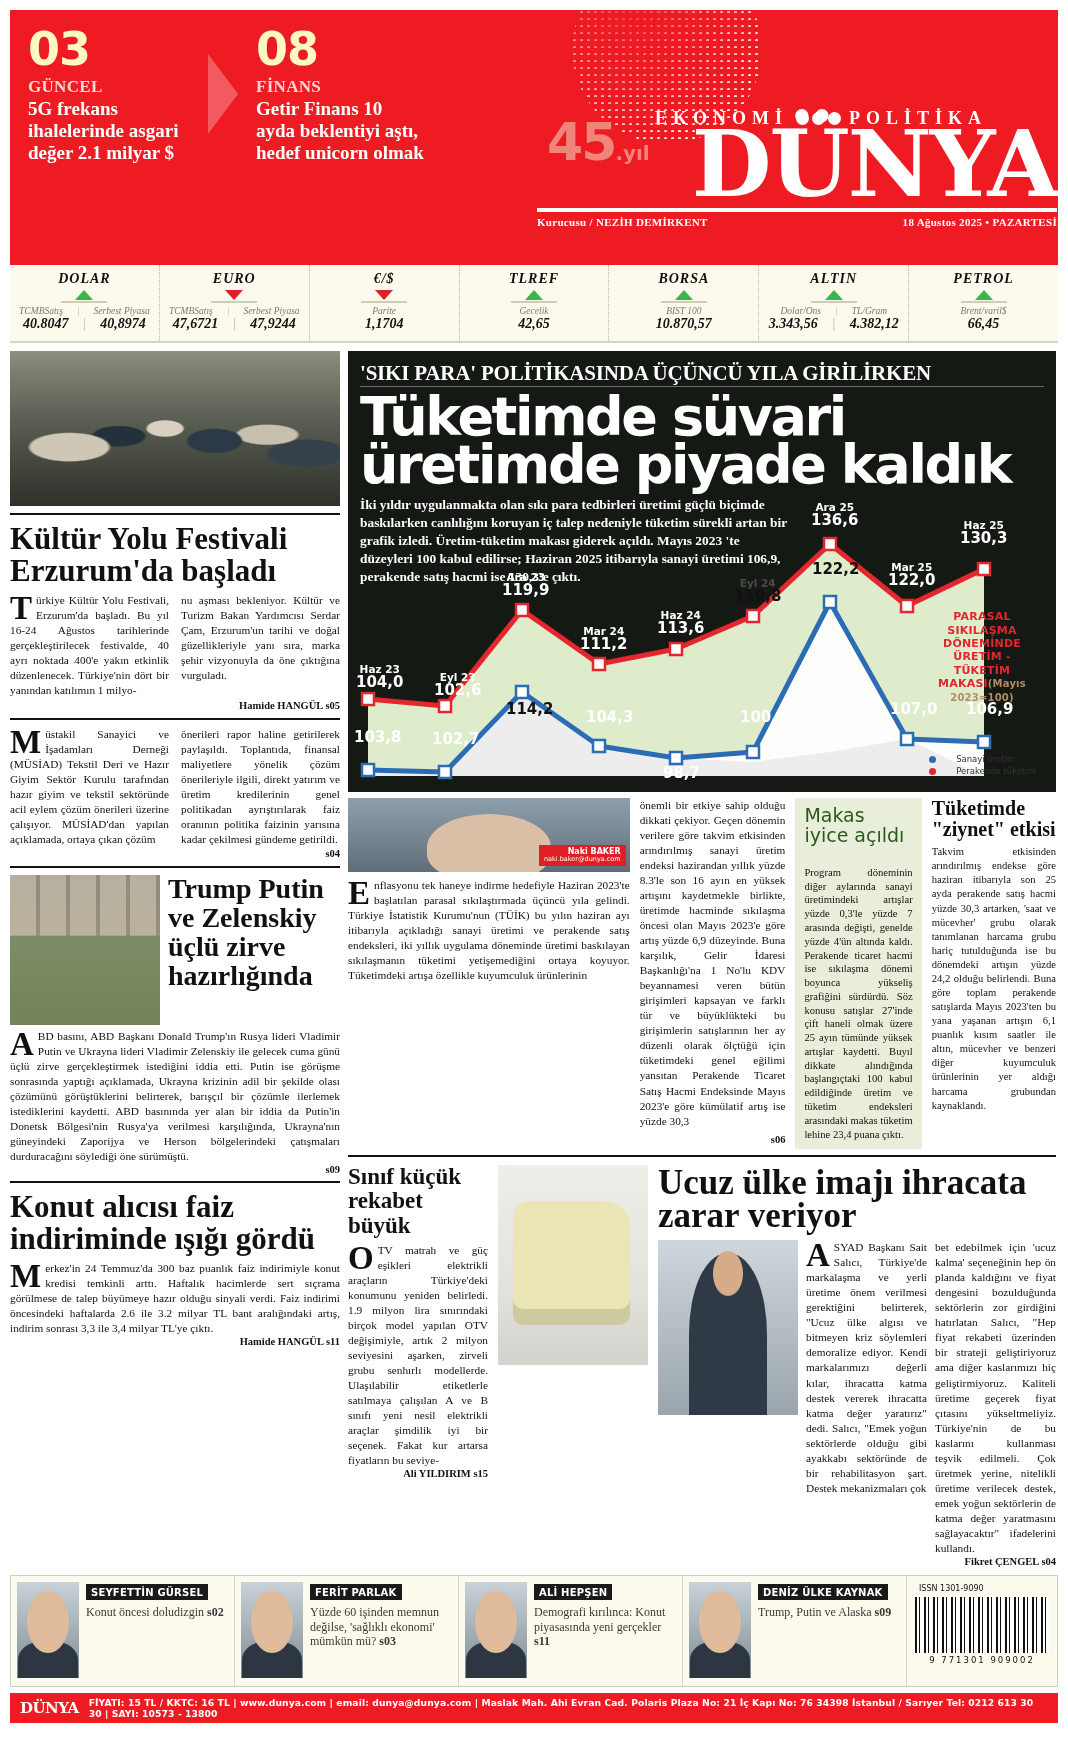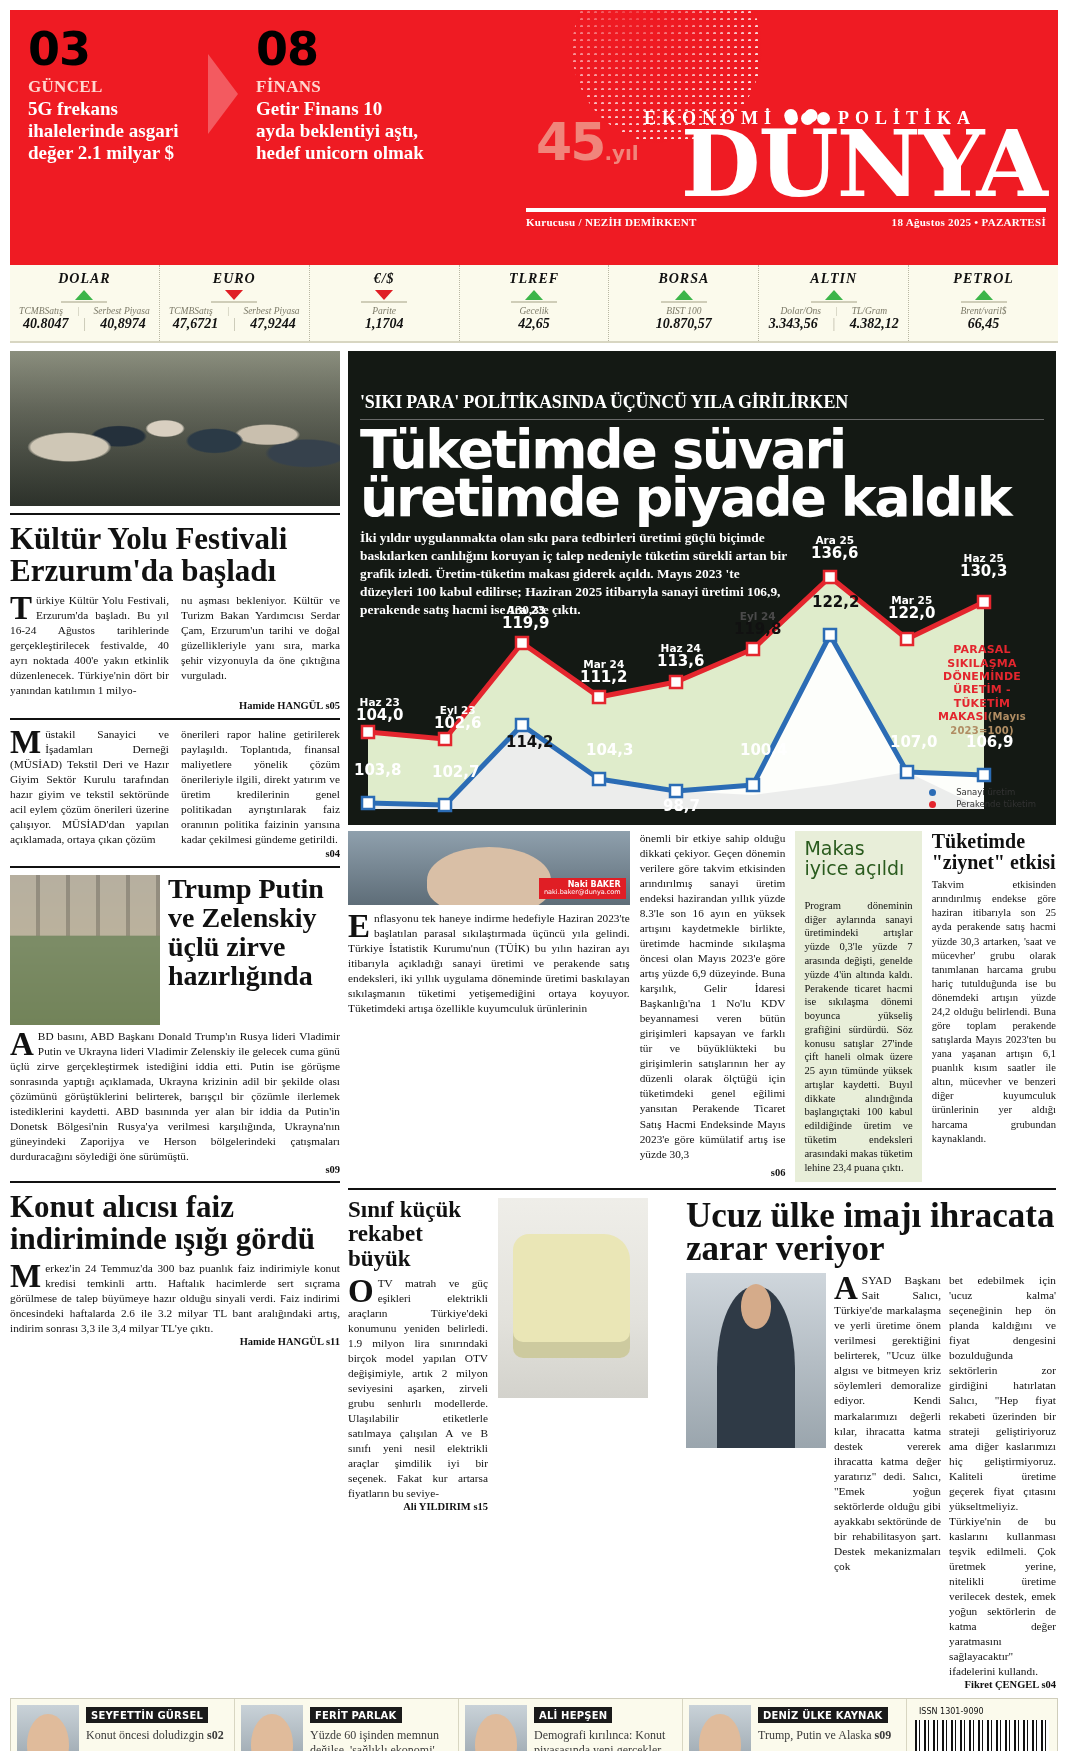--- a/index.html
+++ b/index.html
@@ -33,21 +33,21 @@
   }
   .globe::after{
     content:""; position:absolute; inset:0; border-radius:50%;
     background:radial-gradient(circle at 30% 25%, rgba(239,27,35,.85) 0%, rgba(239,27,35,.2) 55%, rgba(239,27,35,0) 75%);
   }
 
   .promos { position:absolute; left:18px; top:18px; display:flex; gap:0; }
   .promo { width:180px; padding-right:10px; }
   .promo .num {
     font-family:"DejaVu Sans", sans-serif;
-    font-weight:bold; font-size:46px; line-height:.95; color:#000000;
+    font-weight:bold; font-size:46px; line-height:.95; color:#fef9c3;
     letter-spacing:-1px;
   }
   .promo .kicker {
     font-family:"Liberation Serif", serif;
     font-weight:bold; font-size:17px; color:#ffd7cf; margin-top:5px; letter-spacing:.3px;
   }
   .promo .ptext {
     font-family:"Liberation Serif", serif;
     font-weight:bold; font-size:19px; color:#fff; line-height:1.17; margin-top:1px;
   }
@@ -55,21 +55,21 @@
     width:34px; align-self:flex-start; margin-top:26px; margin-right:14px;
     height:80px; position:relative;
   }
   .chev::before{
     content:""; position:absolute; left:0; top:0;
     border-top:40px solid transparent;
     border-bottom:40px solid transparent;
     border-left:30px solid rgba(255,255,255,.28);
   }
 
-  .mast { position:absolute; right:12px; top:98px; width:520px; text-align:right; }
+  .mast { position:absolute; right:1px; top:98px; width:520px; text-align:right; }
   .mast .yr { position:absolute; left:10px; top:8px; color:#f0857b; font-weight:bold;
     font-family:"DejaVu Sans", sans-serif; font-size:52px; line-height:1; letter-spacing:-2px;}
   .mast .yr small { font-size:20px; letter-spacing:0; }
   .mast .ekopol {
     font-family:"Liberation Serif", serif; color:#fff; font-weight:bold;
     font-size:18px; letter-spacing:6px; margin-left:118px; text-align:left;
     display:flex; align-items:center; gap:0;
   }
   .dots { display:inline-flex; gap:3px; margin:0 8px; }
   .dots i { width:13px;height:13px;background:#fff;border-radius:50%; display:block;}
@@ -130,22 +130,22 @@
 
   .body2 { column-count:2; column-gap:12px; font-size:11.3px; line-height:1.33;
            text-align:justify; font-family:"Liberation Serif", serif; hyphens:auto;}
   .body1 { font-size:11.3px; line-height:1.33; text-align:justify; font-family:"Liberation Serif", serif; hyphens:auto;}
   .dropcap::first-letter { float:left; font-size:33px; line-height:.82; font-weight:bold; padding:2px 4px 0 0; }
   .pageref { font-weight:bold; }
 
   
   .lead { background:#141914; color:#fff; padding:10px 12px 8px; position:relative; }
   .lead .kicker {
-    font-family:"Liberation Serif", serif; font-size:18px; font-weight:bold;
-    border-bottom:1px solid #6a6a6a; padding-bottom:6px; margin-bottom:5px; letter-spacing:-.2px;margin-top:31px;
+    font-family:"Liberation Serif", serif; font-size:21px; font-weight:bold;
+    border-bottom:1px solid #6a6a6a; margin-bottom:5px; letter-spacing:-.2px;
   }
   .lead h1 {
     font-family:"DejaVu Sans", sans-serif; font-weight:bold;
     font-size:54px; line-height:.93; letter-spacing:-2.4px; margin:2px 0 6px;
   }
   .lead .intro { font-size:13.4px; line-height:1.34; font-weight:bold; width:430px;
     font-family:"Liberation Serif", serif; }
 
   .chartwrap { position:relative; height:270px; margin-top:-72px; }
   .chart-svg { position:absolute; left:0; top:0; }
@@ -568,21 +568,21 @@
           <h3 class="colhead">Sınıf küçük rekabet büyük</h3>
           <p class="body1 dropcap" style="margin-top:5px;">OTV matrah ve güç eşikleri elektrikli araçların Türkiye'deki konumunu yeniden belirledi. 1.9 milyon lira sınırındaki birçok model yapılan OTV değişimiyle, artık 2 milyon seviyesini aşarken, zirveli grubu senhırlı modellerde. Ulaşılabilir etiketlerle satılmaya çalışılan A ve B sınıfı yeni nesil elektrikli araçlar şimdilik iyi bir seçenek. Fakat kur artarsa fiyatların bu seviye-</p>
           <div style="text-align:right;font-size:10.5px;font-weight:bold;">
             <span>Ali YILDIRIM</span>
             <span class="pageref">s15</span>
           </div>
         </div>
         <div style="width:150px;">
           <div class="photo car"></div>
         </div>
-        <div style="flex:1;margin-left:28px;">
+        <div style="flex:1;">
           <h2 class="hl" style="font-size:35px;">Ucuz ülke imajı ihracata</h2>
           <h2 class="hl" style="font-size:35px;margin-top:-3px;">zarar veriyor</h2>
           <div style="display:flex;gap:8px;margin-top:6px;">
             <div style="width:140px;">
               <div class="photo person" style="height:175px;"></div>
             </div>
             <div style="flex:1;">
               <p class="body1 dropcap">ASYAD Başkanı Sait Salıcı, Türkiye'de markalaşma ve yerli üretime önem verilmesi gerektiğini belirterek, "Ucuz ülke algısı ve bitmeyen kriz söylemleri demoralize ediyor. Kendi markalarımızı değerli kılar, ihracatta katma destek vererek ihracatta katma değer yaratırız" dedi.
 
 Salıcı, "Emek yoğun sektörlerde olduğu gibi ayakkabı sektöründe de bir rehabilitasyon şart. Destek mekanizmaları çok</p>

